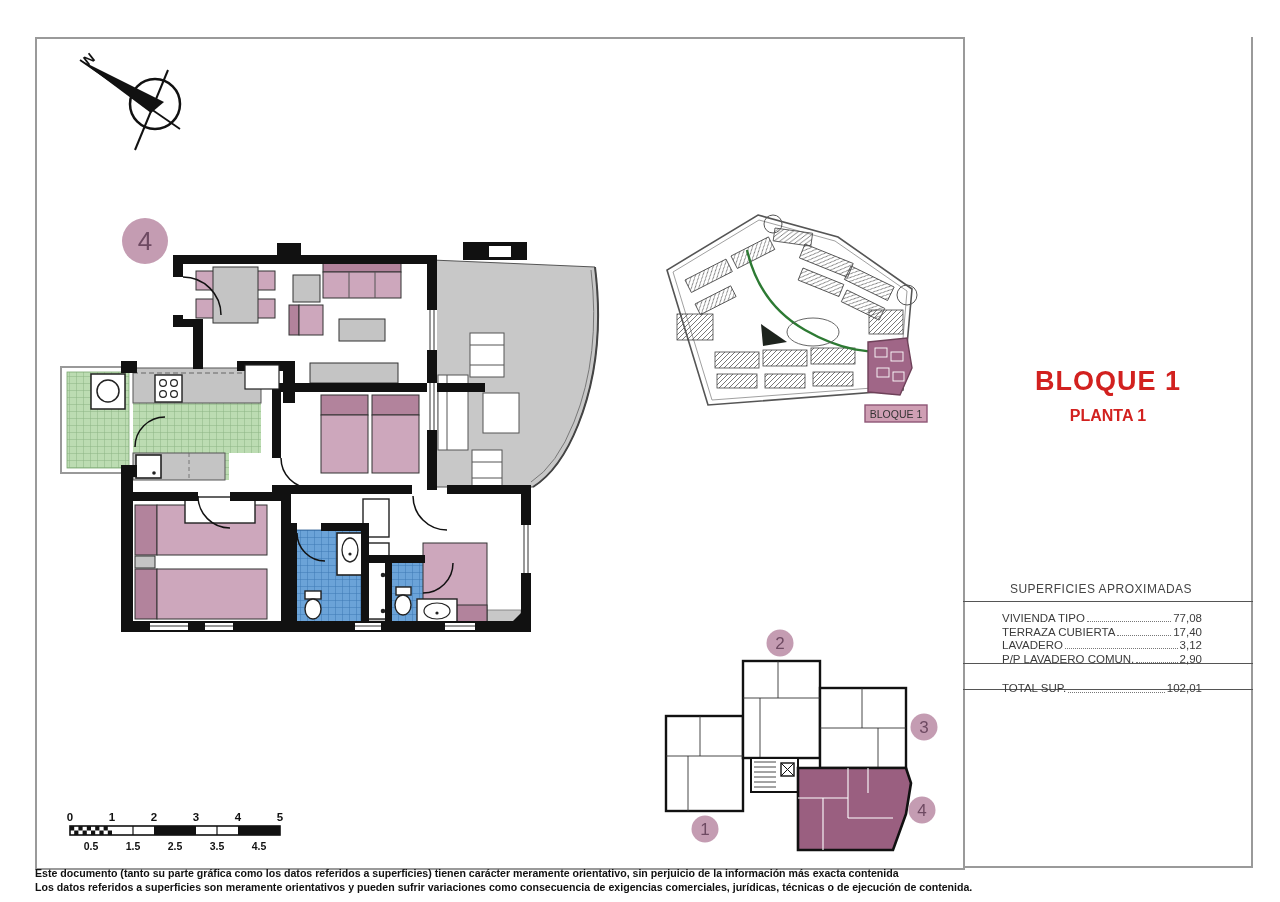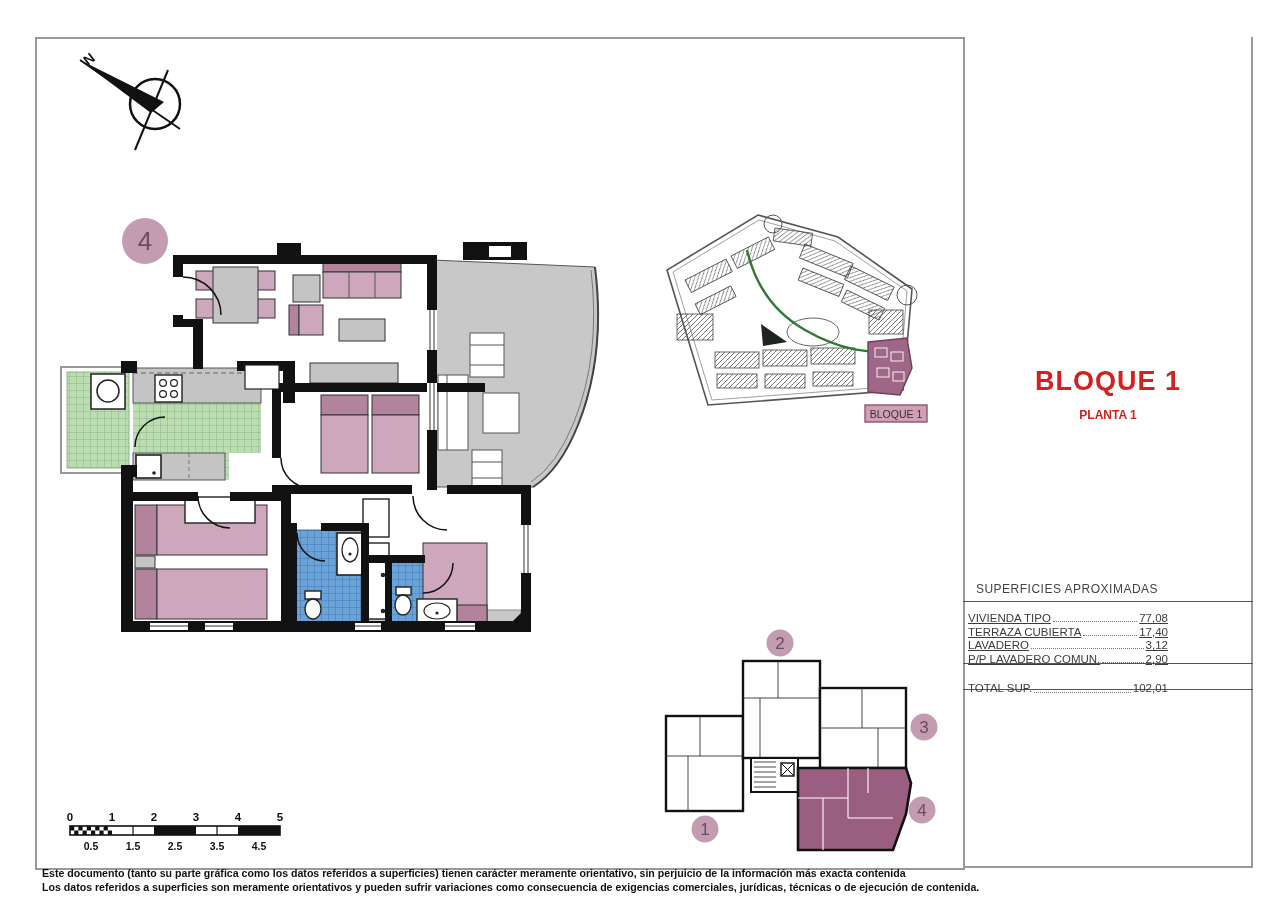--- a/index.html
+++ b/index.html
@@ -4,31 +4,31 @@
 <style>
   html,body{margin:0;padding:0;background:#fff;}
   body{width:1280px;height:902px;position:relative;font-family:"Liberation Sans",sans-serif;overflow:hidden;}
   .abs{position:absolute;}
   
   .frame-main{left:35px;top:37px;width:926px;height:829px;border:2px solid #9a9a9a;}
   .frame-right{left:963px;top:37px;width:288px;height:829px;border-right:2px solid #9a9a9a;border-bottom:2px solid #9a9a9a;}
   
   .titles{left:963px;top:366px;width:290px;text-align:center;color:#d2211f;}
   .t-bloque{font-size:27px;font-weight:bold;letter-spacing:1px;}
-  .t-sub{font-size:12px;font-weight:bold;margin-top:9px;line-height:19px;}
+  .t-sub{font-size:16px;font-weight:bold;margin-top:9px;line-height:19px;}
   
-  .surf{left:922px;top:582px;width:290px;color:#3c3c3c;}
+  .surf{left:956px;top:582px;width:290px;color:#3c3c3c;}
   .surf-title{text-align:center;font-size:12px;letter-spacing:.5px;color:#444;}
-  .surf-rows{margin:16px 44px 16px 46px;text-decoration:underline;}
+  .surf-rows{margin:16px 44px 16px 46px;}
   .surf-row{display:flex;align-items:baseline;font-size:11.5px;line-height:13.5px;color:#3c3c3c;}
   .surf-row .leader{flex:1;border-bottom:1px dotted #777;margin:0 2px 3px 2px;}
   .surf-total{margin:10px 44px 12px 46px;align-items:flex-end;}
   .hline{left:963px;width:290px;height:1px;background:#555;}
   
-  .disclaimer{left:42px;top:867px;width:1225px;font-size:10.6px;font-weight:bold;color:#111;line-height:13.5px;white-space:nowrap;}
+  .disclaimer{left:35px;top:867px;width:1225px;font-size:10.6px;font-weight:bold;color:#111;line-height:13.5px;white-space:nowrap;}
   svg text{font-family:"Liberation Sans",sans-serif;}
 </style>
 </head>
 <body>
 
 <div class="abs frame-main"></div>
 <div class="abs frame-right"></div>
 
 <svg class="abs" style="left:58px;top:42px" width="130" height="115" viewBox="0 0 130 115">
   <g>

